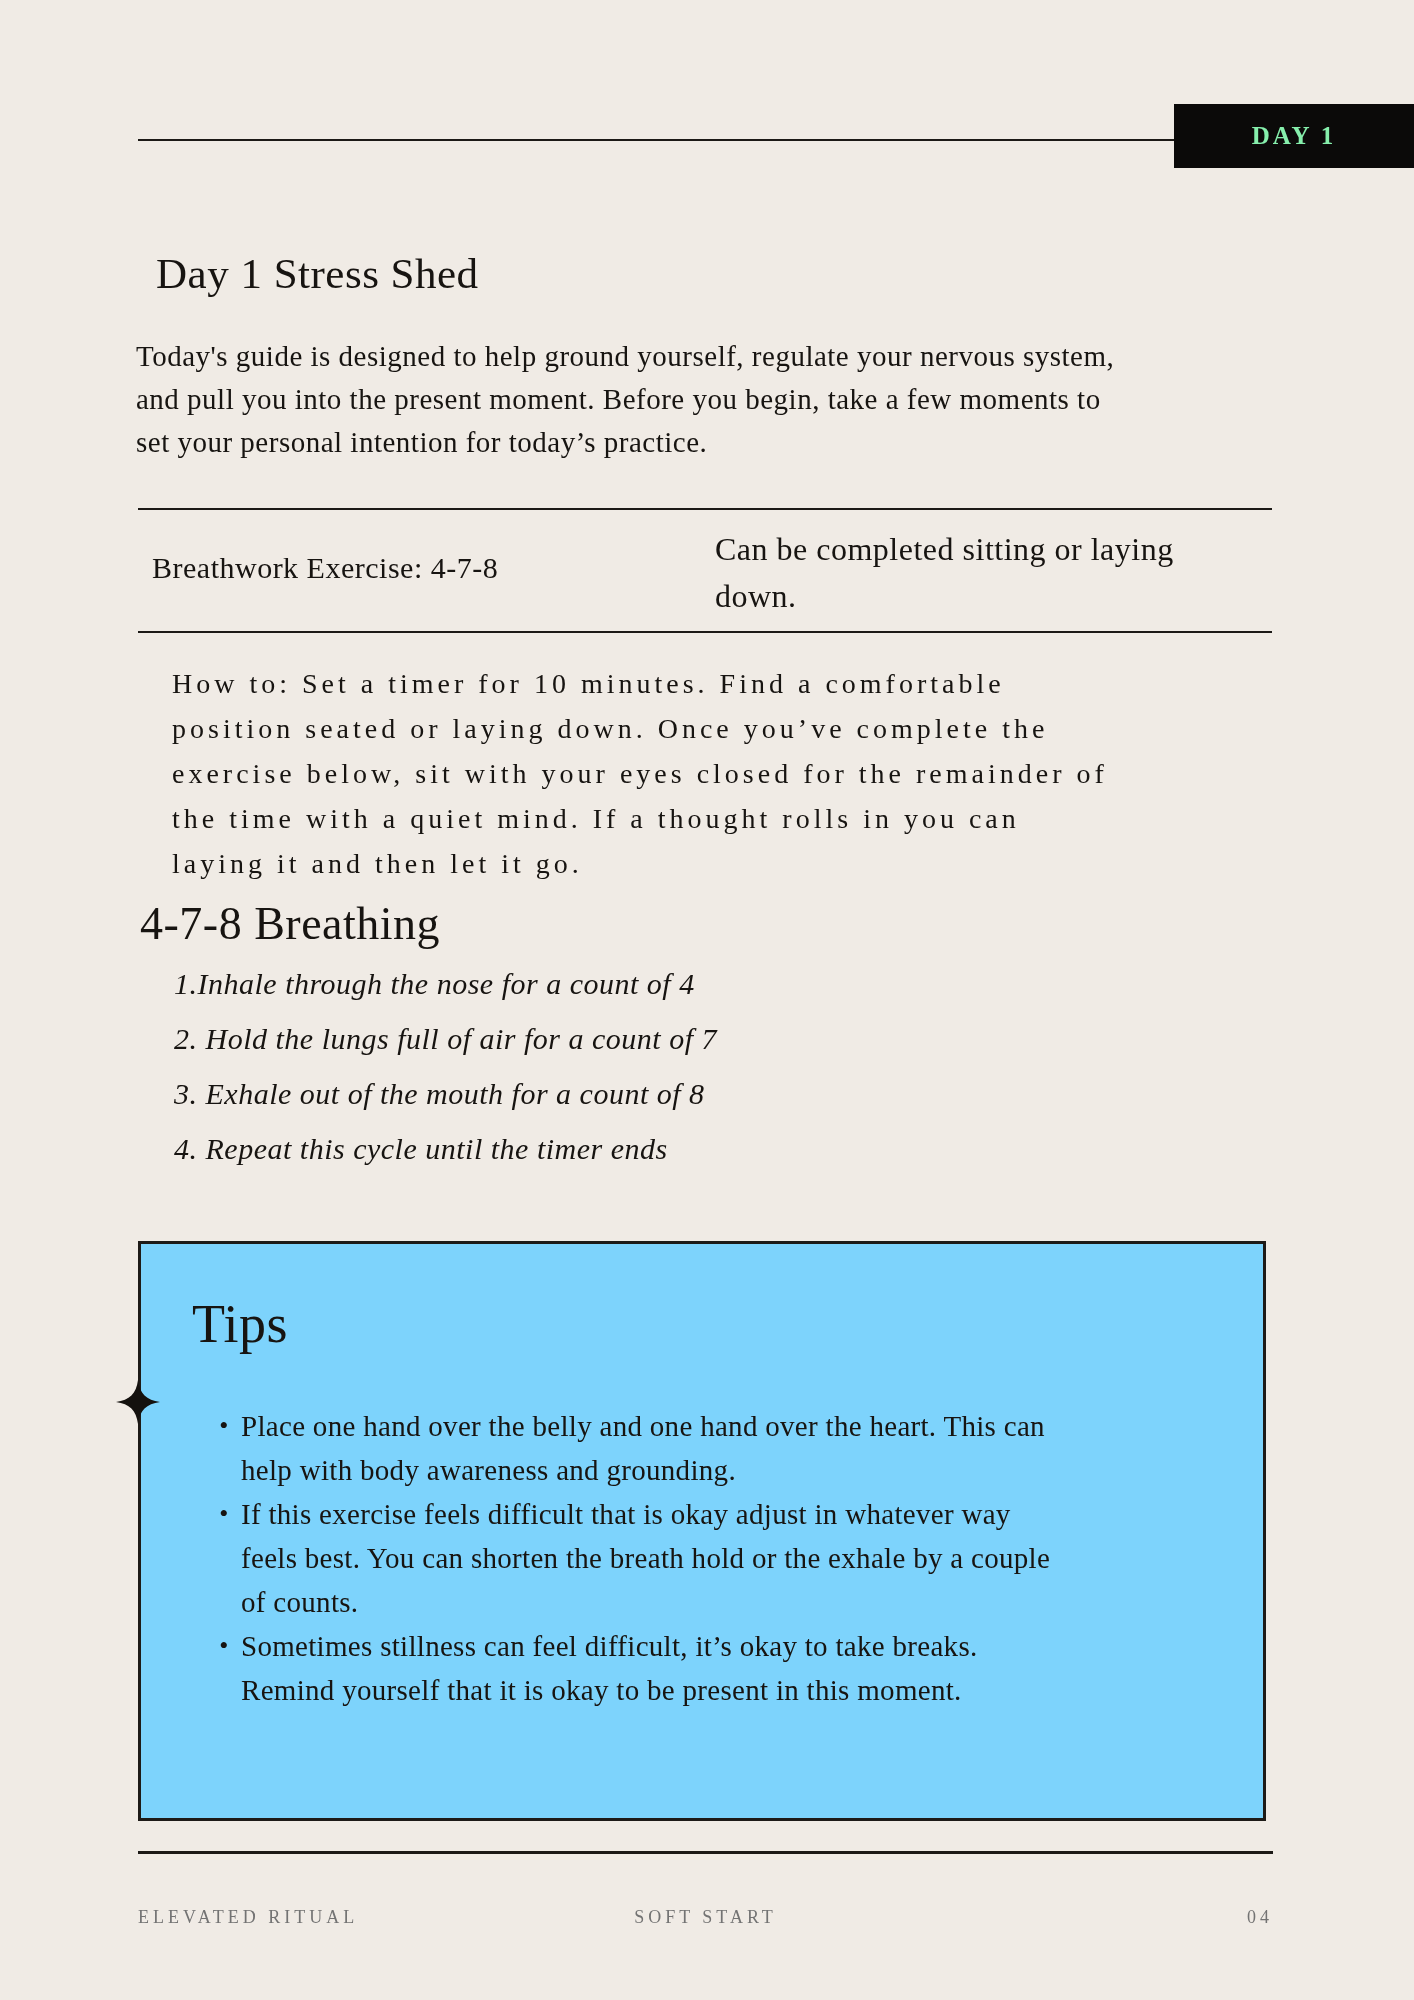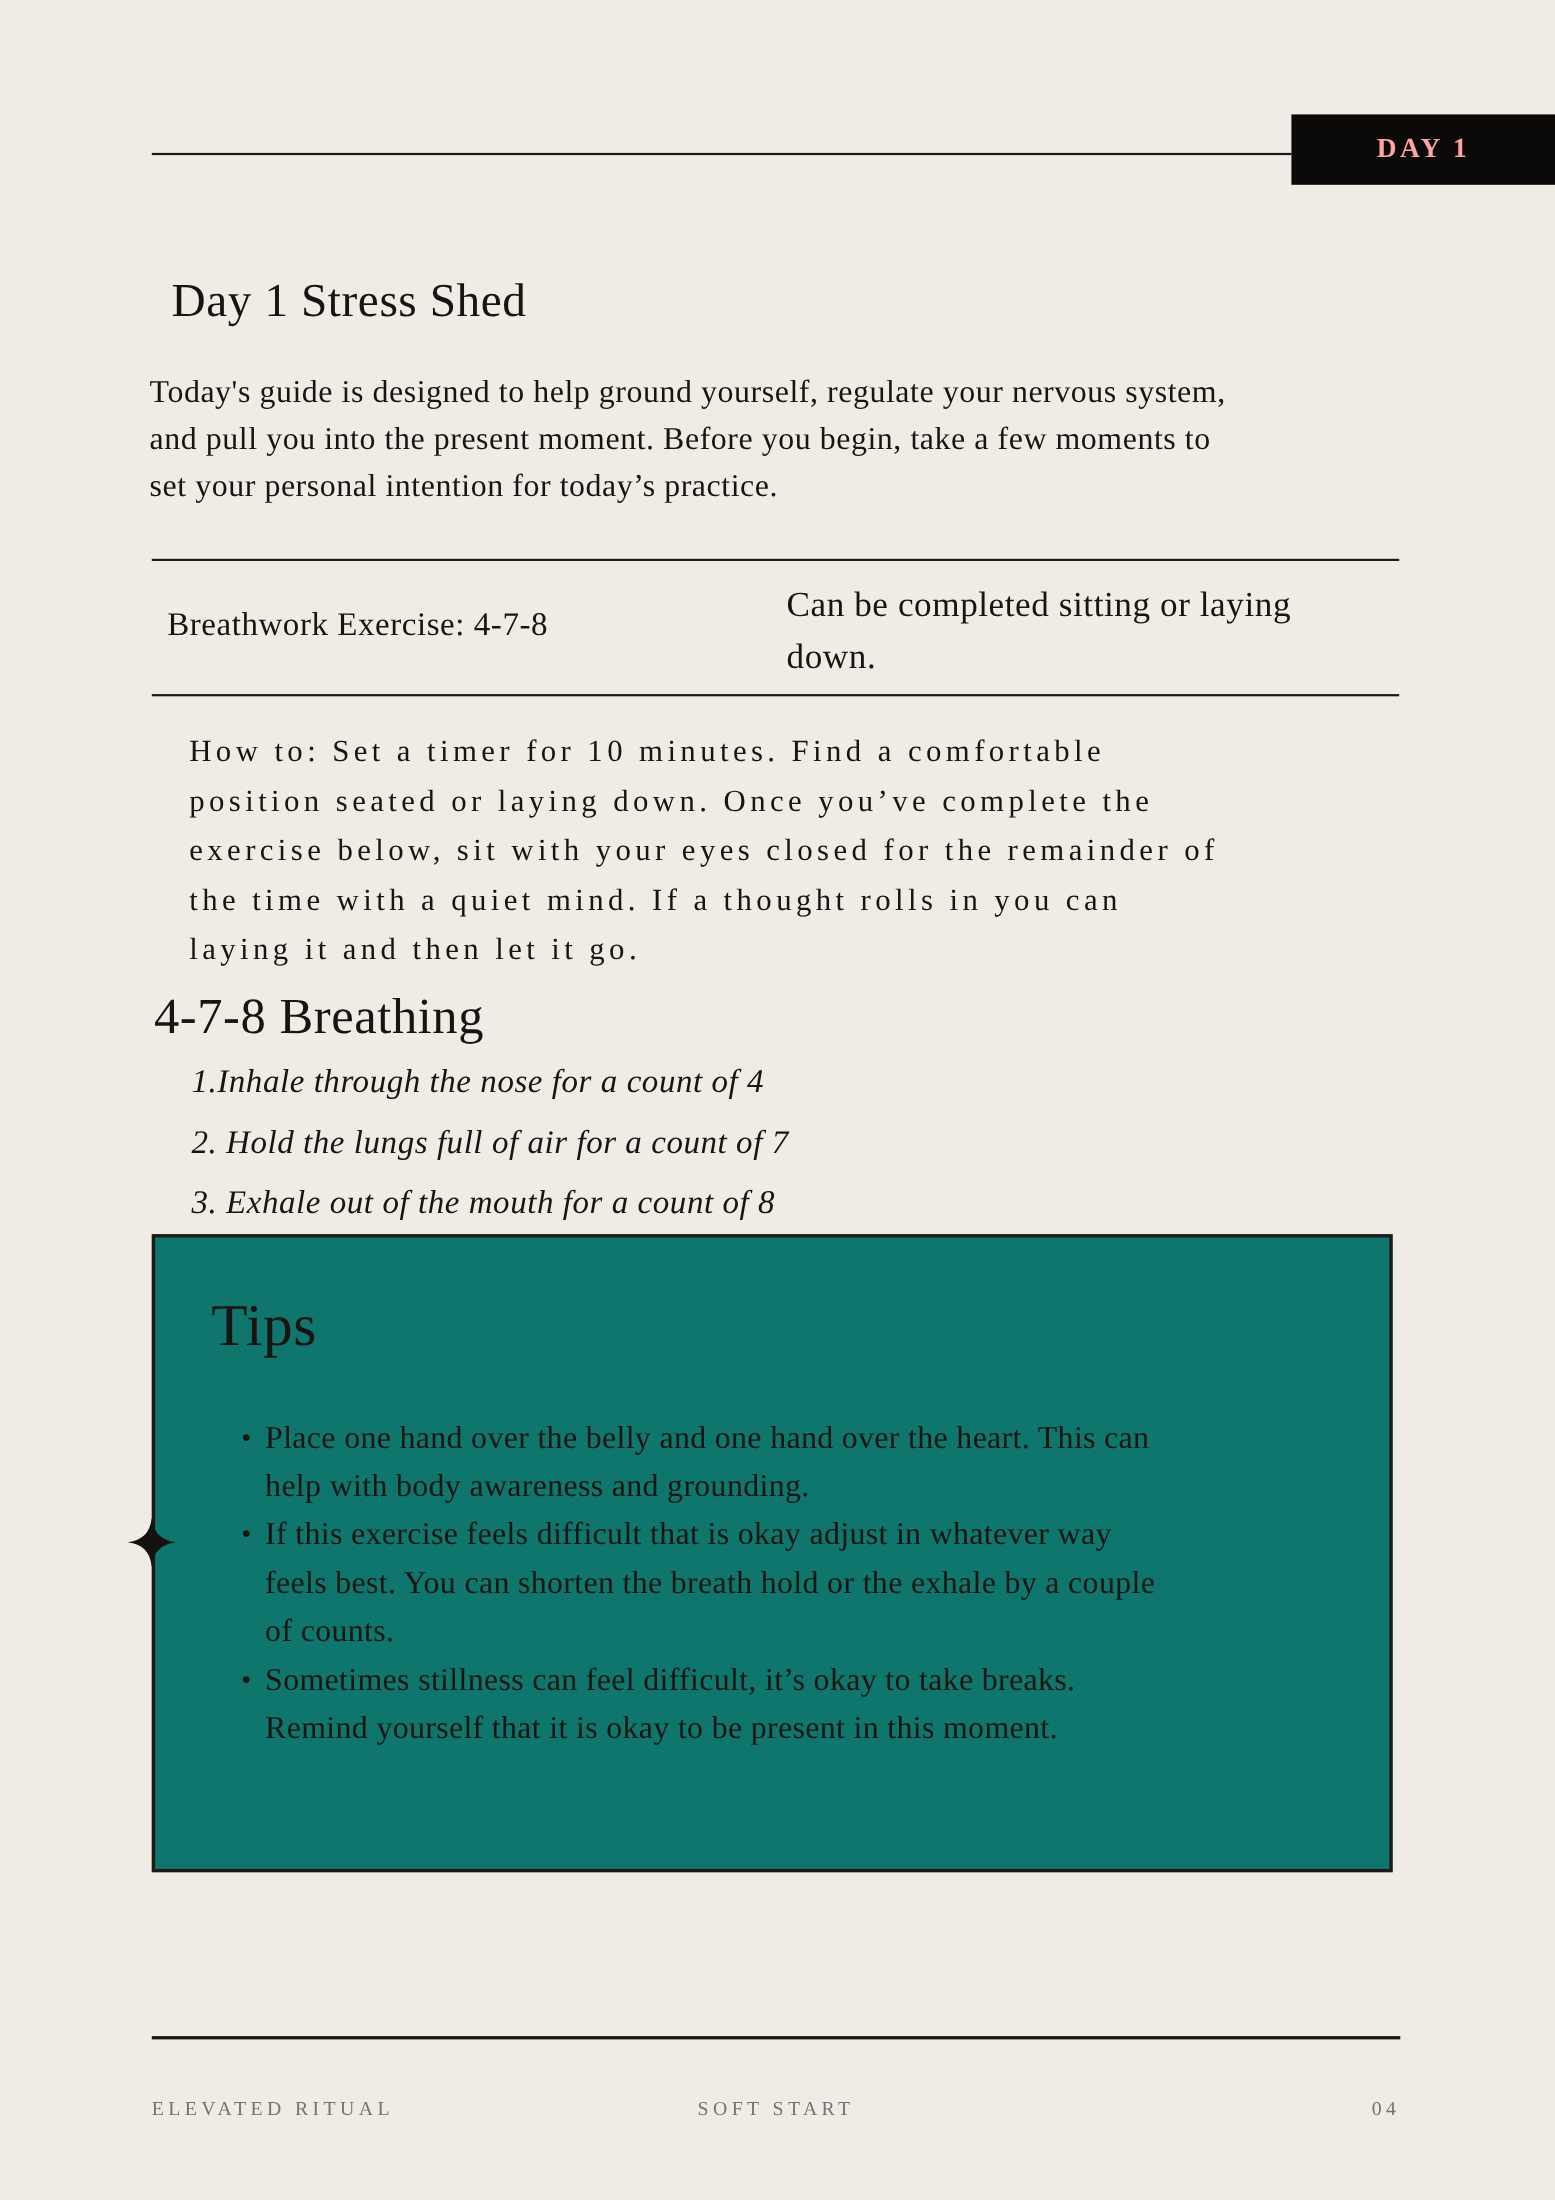--- a/index.html
+++ b/index.html
@@ -15,21 +15,21 @@
   .header-rule{
     position:absolute;left:138px;top:139px;
     width:1036px;height:2px;background:#1c1916;
   }
   .day-badge{
     position:absolute;left:1174px;top:104px;
     width:240px;height:64px;background:#0b0a09;
     display:flex;align-items:center;justify-content:center;
   }
   .day-badge span{
-    color:#fca5a5;font-size:25px;font-weight:bold;letter-spacing:3px;
+    color:#86efac;font-size:25px;font-weight:bold;letter-spacing:3px;
   }
   
   .title{
     position:absolute;left:138px;top:234px;margin:18px;
     font-size:43px;font-weight:normal;line-height:1;letter-spacing:.5px;
   }
   
   .intro{
     position:absolute;left:136px;top:335px;width:1180px;
     font-size:29px;line-height:43px;letter-spacing:.5px;white-space:nowrap;
@@ -60,23 +60,23 @@
     position:absolute;left:140px;top:901px;margin:0;
     font-size:46px;font-weight:normal;line-height:1;letter-spacing:.5px;
   }
   .steps{
     position:absolute;left:174px;top:963px;width:1100px;
     font-size:30px;letter-spacing:.5px;
   }
   .steps .step{line-height:42px;margin-bottom:13px;white-space:nowrap;font-style:italic;}
   
   .tips-box{
-    position:absolute;left:138px;top:1122px;
+    position:absolute;left:138px;top:1241px;
     width:1128px;height:580px;box-sizing:border-box;
-    background:#0f766e;border:3px solid #1d1a17;
+    background:#7dd3fc;border:3px solid #1d1a17;
   }
   .tips-title{
     position:absolute;left:51px;top:53px;margin:0;
     font-size:54px;font-weight:normal;line-height:1;letter-spacing:.5px;
   }
   .tips-bullets{
     position:absolute;left:0;top:160px;right:20px;
     margin:0;padding:0;list-style:none;
     font-size:29px;letter-spacing:.3px;
   }

